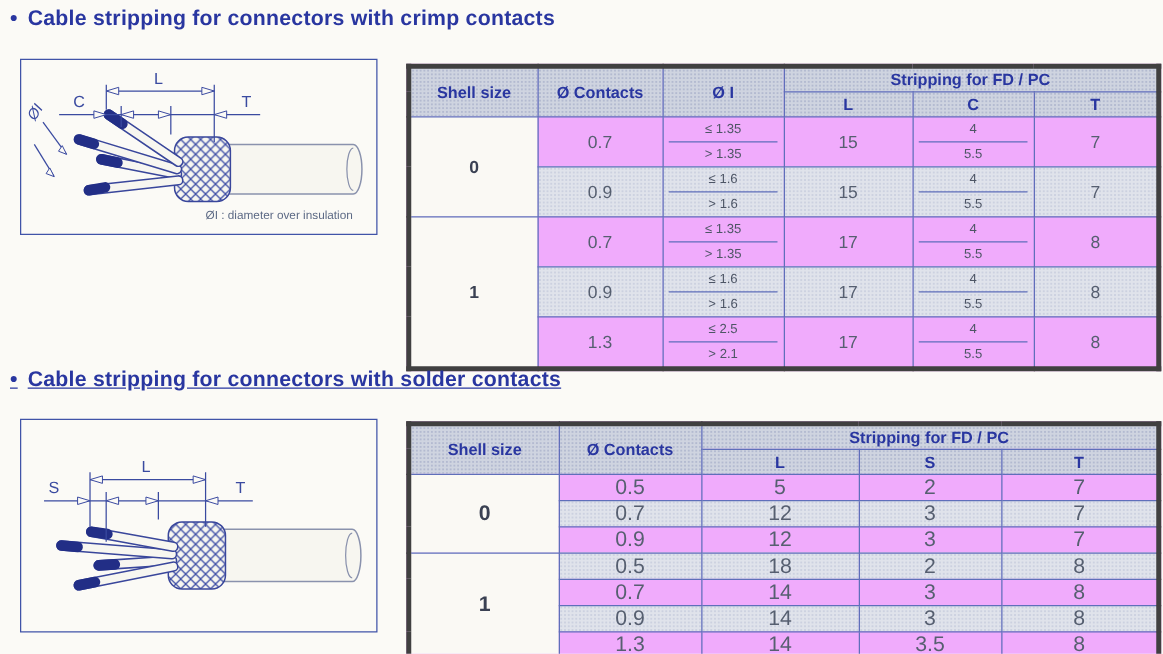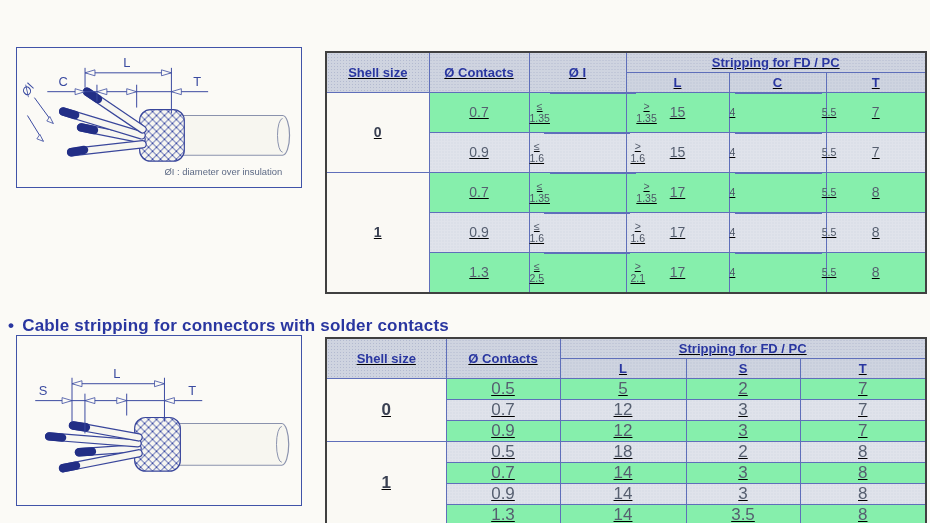--- a/index.html
+++ b/index.html
@@ -5,34 +5,34 @@
   * { box-sizing: border-box; }
   body { margin:0; background:#fbfaf6; }
   .page {
     position:relative; width:930px; height:523px; background:#fbfaf6;
     font-family:"Liberation Sans", sans-serif; overflow:hidden;
   }
   .section-title {
     position:absolute; left:8px; color:#2936a0; font-size:17px;
     font-weight:bold; letter-spacing:.2px; white-space:nowrap;
   }
-  .t1 { top:5px; } .t2 { top:316px; }
+  .t1 { top:5px; } .t2 { top:294px;text-decoration:underline; }
   .bullet { margin-right:8px; font-size:17px; }
 
   .diagram {
     position:absolute; left:16px; border:1.5px solid #4053a8; background:#fbfaf6;
   }
   .d1 { top:47px; width:286px; height:141px; }
   .d2 { top:335px; width:286px; height:171px; }
 
   .tablewrap { position:absolute; left:325px; }
   .tw1 { top:51px; } .tw2 { top:337px; }
 
   table { border-collapse:collapse; table-layout:fixed; width:600px;
-          background:#86efac; border:2px solid #404040;text-decoration:underline; }
+          background:#f0abfc; border:4px solid #404040; }
   th, td { border:1px solid #5f6fba; text-align:center; vertical-align:middle; padding:0; }
   th {
     color:#2936a0; font-size:13px; font-weight:bold;
     background-color:#cfd4e0;
     background-image:radial-gradient(#b3bad0 0.9px, transparent 1px);
     background-size:3px 3px;
   }
   thead tr { height:20px; }
   tbody td { color:#565f70; }
   td.big { font-size:14px; }
@@ -40,35 +40,38 @@
              background-image:none !important; }
   tr.shaded td {
     background-color:#e0e3eb;
     background-image:radial-gradient(#ccd1e0 0.9px, transparent 1px);
     background-size:3px 3px;
   }
   table.crimp tbody tr { height:40px; }
   table.solder tbody tr { height:20px; }
   table.solder tbody td { font-size:17px; }
 
-  .split { display:flex; flex-direction:row; width:100%; height:39px; }
+  .split { display:flex; flex-direction:column; width:100%; height:39px; }
   .split .half { flex:1; display:flex; align-items:center; justify-content:center;
                  font-size:10.5px; color:#4d5565; }
   .split .divline { flex:none; height:1px; background:#5f6fba; width:90%; margin:0 auto; }
 
   svg text { font-family:"Liberation Sans", sans-serif; }
   .dimlabel { font-size:13px; fill:#3a4aa0; }
   .oilabel  { font-size:12px; fill:#3a4aa0; font-style:italic; }
   .notetext { font-size:9.5px; fill:#5d6a85; }
 </style>
 </head>
 <body>
 
 <div class="page">
 
+  <div class="section-title t1">
+    <span class="bullet">•</span><span>Cable stripping for connectors with crimp contacts</span>
+  </div>
 
   <div class="diagram d1">
     <svg viewBox="0 0 284 139" width="283" height="138">
       <defs>
         <pattern id="braidA" width="8" height="8" patternUnits="userSpaceOnUse">
           <rect width="8" height="8" fill="#f7f6f0"></rect>
           <path d="M0,8 L8,0 M0,0 L8,8" stroke="#3d4da5" stroke-width="1"></path>
         </pattern>
       </defs>
 

